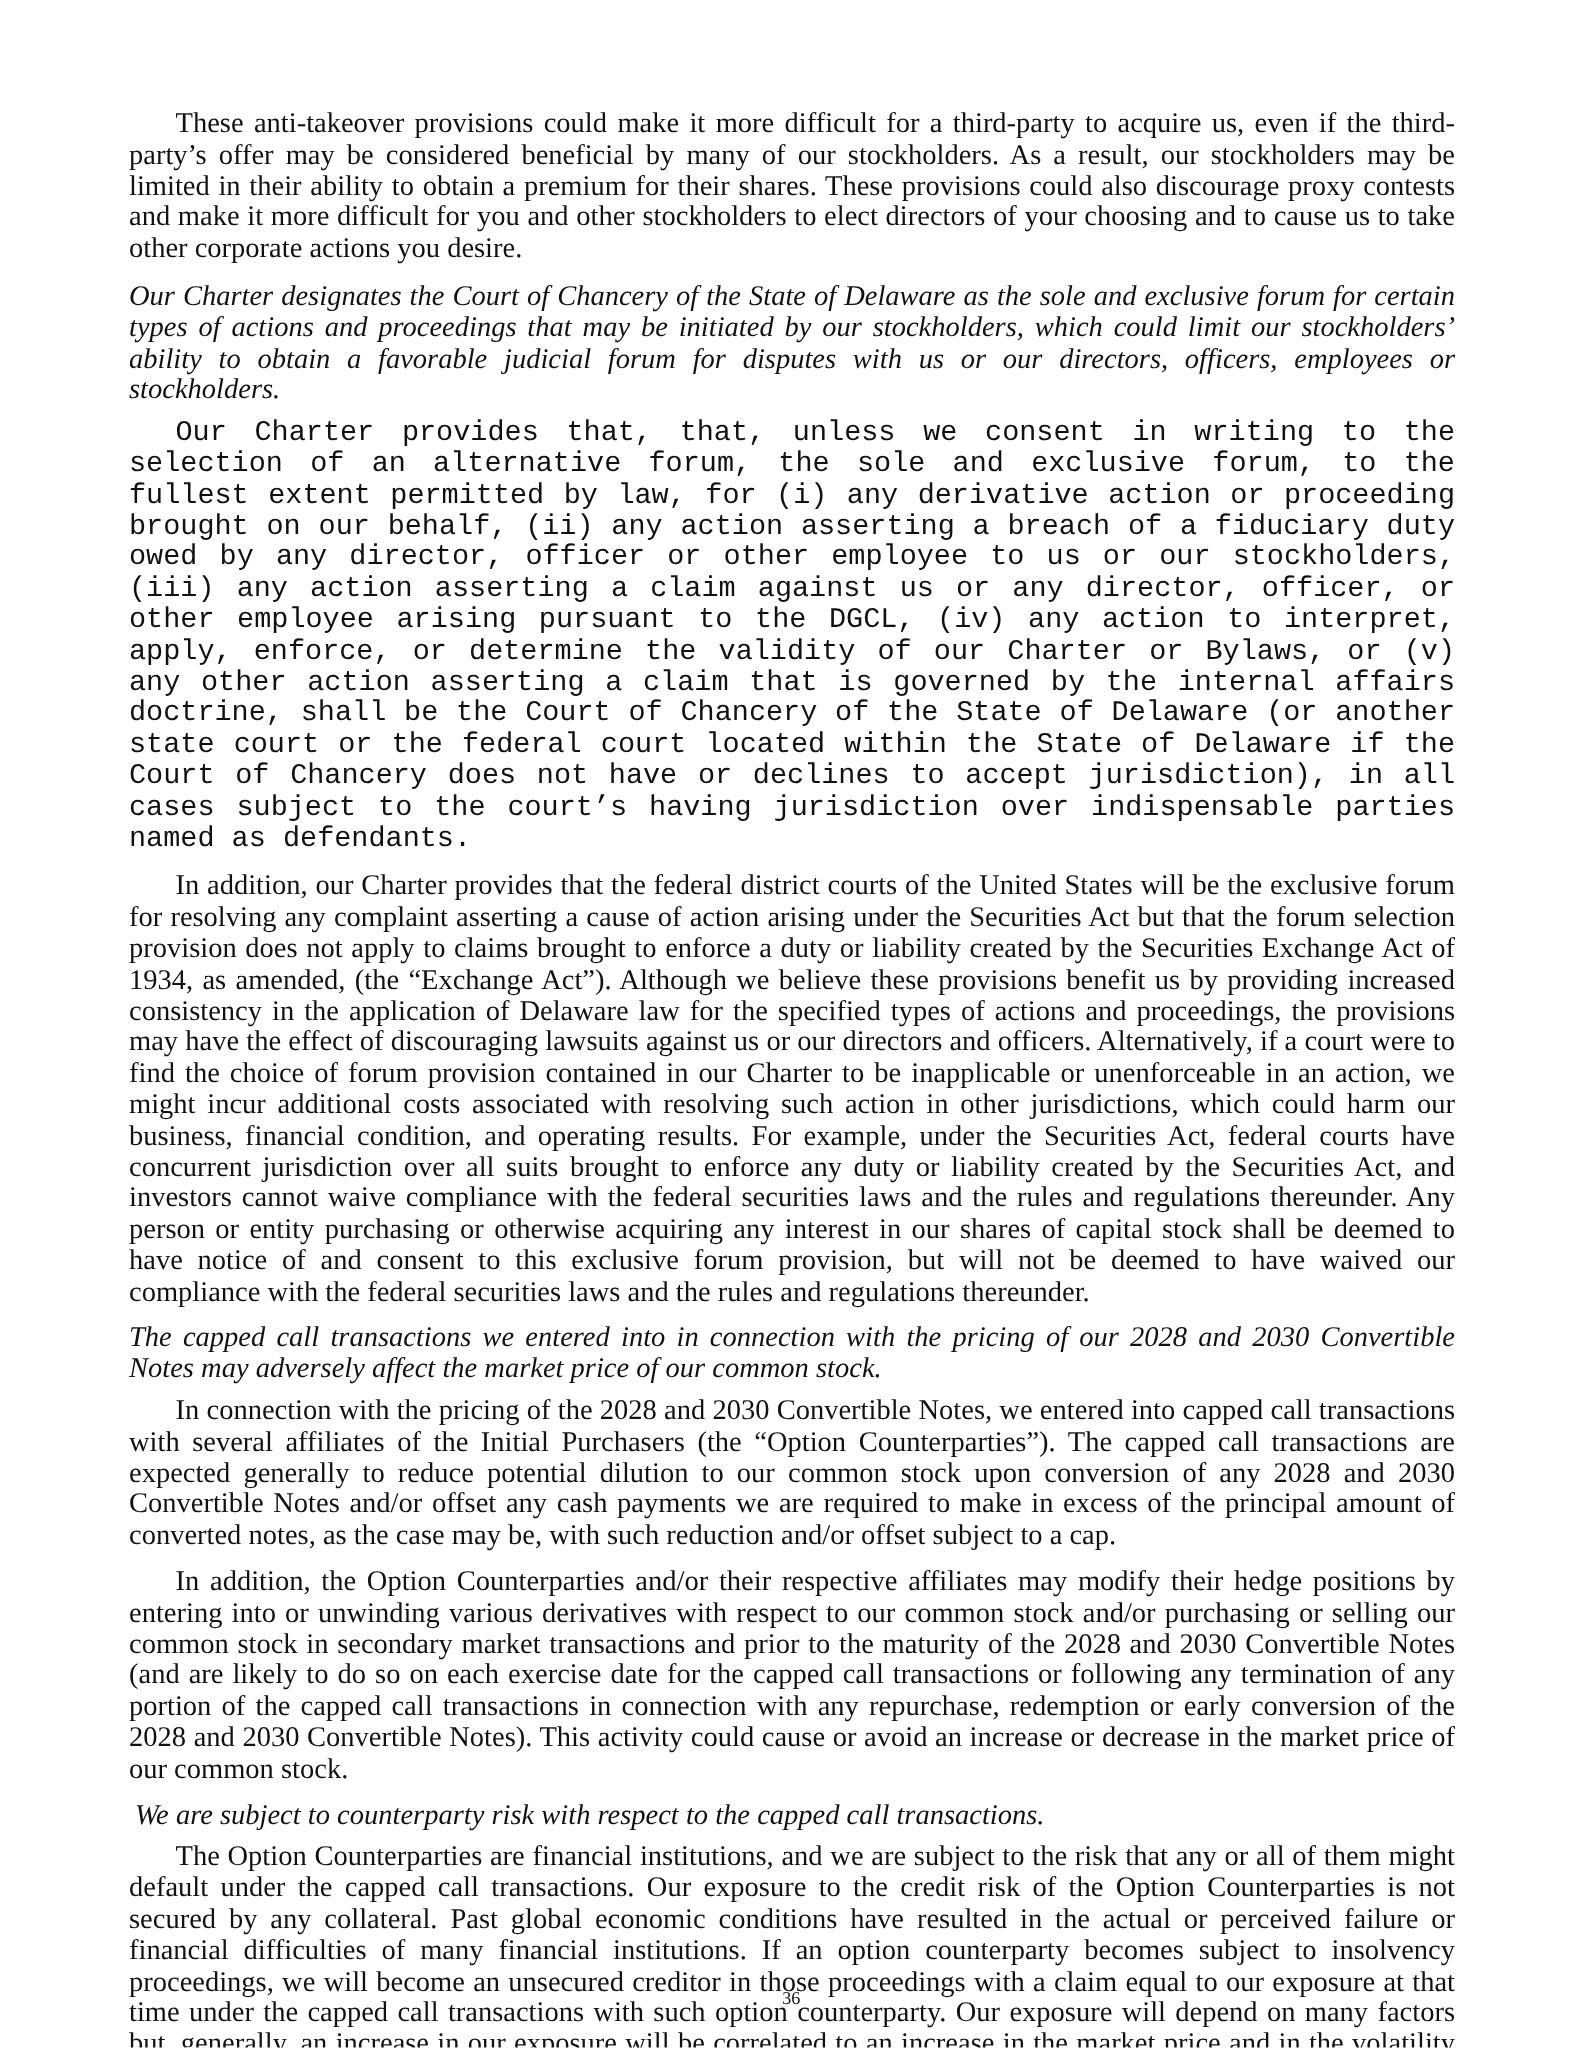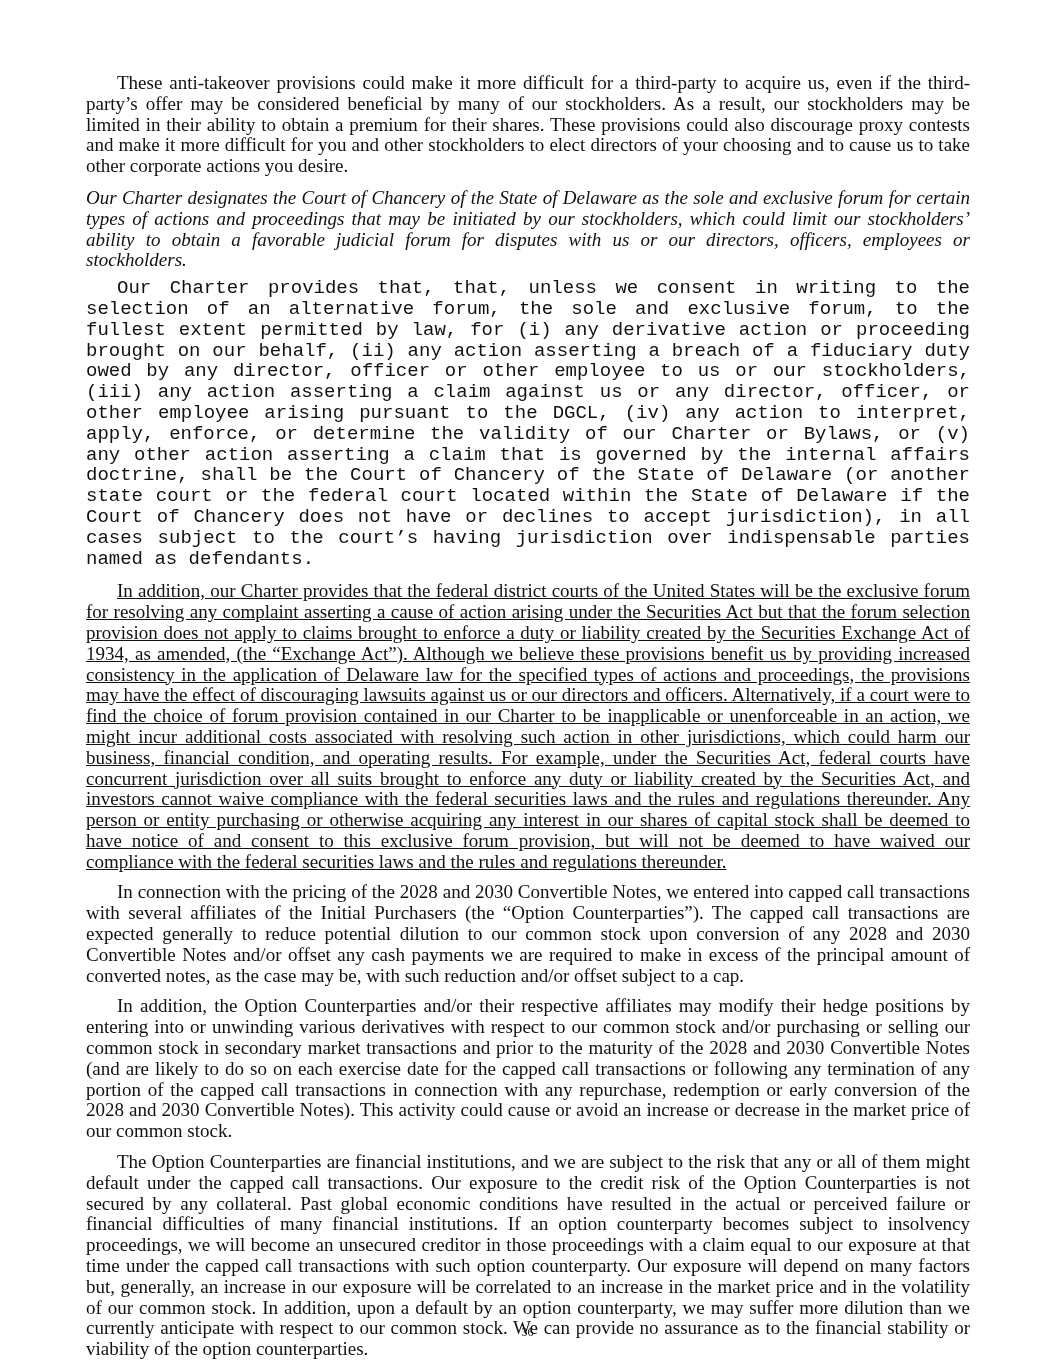--- a/index.html
+++ b/index.html
@@ -30,21 +30,21 @@
     p.body {
       text-indent: 31px;
     }
     p.heading {
       font-weight: normal;
       font-style: italic;
     }
     #p1 { margin-bottom: 11px; }
     #h1 { margin-bottom: 7px; }
     #p2 { margin-bottom: 12px; font-family: Liberation Mono, monospace; }
-    #p3 { margin-bottom: 10px; text-decoration: underline; }
+    #p3 { margin-bottom: 10px; }
     #h2 { margin-bottom: 7px; }
     #p4 { margin-bottom: 10px; }
     #p5 { margin-bottom: 10px; }
     #h3 { margin-bottom: 7px; padding-left: 4px; text-align: left; }
     .page-number {
       position: absolute;
       top: 1322px;
       left: 0;
       width: 1055px;
       text-align: center;
@@ -53,18 +53,20 @@
     }
   </style>
 </head>
 <body>
 
 <div class="page">
   <p id="p1" class="body">These anti-takeover provisions could make it more difficult for a third-party to acquire us, even if the third-party’s offer may be considered beneficial by many of our stockholders. As a result, our stockholders may be limited in their ability to obtain a premium for their shares. These provisions could also discourage proxy contests and make it more difficult for you and other stockholders to elect directors of your choosing and to cause us to take other corporate actions you desire.</p>
   <p id="h1" class="heading">Our Charter designates the Court of Chancery of the State of Delaware as the sole and exclusive forum for certain types of actions and proceedings that may be initiated by our stockholders, which could limit our stockholders’ ability to obtain a favorable judicial forum for disputes with us or our directors, officers, employees or stockholders.</p>
   <p id="p2" class="body">Our Charter provides that, that, unless we consent in writing to the selection of an alternative forum, the sole and exclusive forum, to the fullest extent permitted by law, for (i) any derivative action or proceeding brought on our behalf, (ii) any action asserting a breach of a fiduciary duty owed by any director, officer or other employee to us or our stockholders, (iii) any action asserting a claim against us or any director, officer, or other employee arising pursuant to the DGCL, (iv) any action to interpret, apply, enforce, or determine the validity of our Charter or Bylaws, or (v) any other action asserting a claim that is governed by the internal affairs doctrine, shall be the Court of Chancery of the State of Delaware (or another state court or the federal court located within the State of Delaware if the Court of Chancery does not have or declines to accept jurisdiction), in all cases subject to the court’s having jurisdiction over indispensable parties named as defendants.</p>
   <p id="p3" class="body">In addition, our Charter provides that the federal district courts of the United States will be the exclusive forum for resolving any complaint asserting a cause of action arising under the Securities Act but that the forum selection provision does not apply to claims brought to enforce a duty or liability created by the Securities Exchange Act of 1934, as amended, (the “Exchange Act”). Although we believe these provisions benefit us by providing increased consistency in the application of Delaware law for the specified types of actions and proceedings, the provisions may have the effect of discouraging lawsuits against us or our directors and officers. Alternatively, if a court were to find the choice of forum provision contained in our Charter to be inapplicable or unenforceable in an action, we might incur additional costs associated with resolving such action in other jurisdictions, which could harm our business, financial condition, and operating results. For example, under the Securities Act, federal courts have concurrent jurisdiction over all suits brought to enforce any duty or liability created by the Securities Act, and investors cannot waive compliance with the federal securities laws and the rules and regulations thereunder. Any person or entity purchasing or otherwise acquiring any interest in our shares of capital stock shall be deemed to have notice of and consent to this exclusive forum provision, but will not be deemed to have waived our compliance with the federal securities laws and the rules and regulations thereunder.</p>
+  <p id="h2" class="heading">The capped call transactions we entered into in connection with the pricing of our 2028 and 2030 Convertible Notes may adversely affect the market price of our common stock.</p>
   <p id="p4" class="body">In connection with the pricing of the 2028 and 2030 Convertible Notes, we entered into capped call transactions with several affiliates of the Initial Purchasers (the “Option Counterparties”). The capped call transactions are expected generally to reduce potential dilution to our common stock upon conversion of any 2028 and 2030 Convertible Notes and/or offset any cash payments we are required to make in excess of the principal amount of converted notes, as the case may be, with such reduction and/or offset subject to a cap.</p>
   <p id="p5" class="body">In addition, the Option Counterparties and/or their respective affiliates may modify their hedge positions by entering into or unwinding various derivatives with respect to our common stock and/or purchasing or selling our common stock in secondary market transactions and prior to the maturity of the 2028 and 2030 Convertible Notes (and are likely to do so on each exercise date for the capped call transactions or following any termination of any portion of the capped call transactions in connection with any repurchase, redemption or early conversion of the 2028 and 2030 Convertible Notes). This activity could cause or avoid an increase or decrease in the market price of our common stock.</p>
+  <p id="h3" class="heading">We are subject to counterparty risk with respect to the capped call transactions.</p>
   <p id="p6" class="body">The Option Counterparties are financial institutions, and we are subject to the risk that any or all of them might default under the capped call transactions. Our exposure to the credit risk of the Option Counterparties is not secured by any collateral. Past global economic conditions have resulted in the actual or perceived failure or financial difficulties of many financial institutions. If an option counterparty becomes subject to insolvency proceedings, we will become an unsecured creditor in those proceedings with a claim equal to our exposure at that time under the capped call transactions with such option counterparty. Our exposure will depend on many factors but, generally, an increase in our exposure will be correlated to an increase in the market price and in the volatility of our common stock. In addition, upon a default by an option counterparty, we may suffer more dilution than we currently anticipate with respect to our common stock. We can provide no assurance as to the financial stability or viability of the option counterparties.</p>
 </div>
 
 <div class="page-number">36</div>
 
 </body></html>

